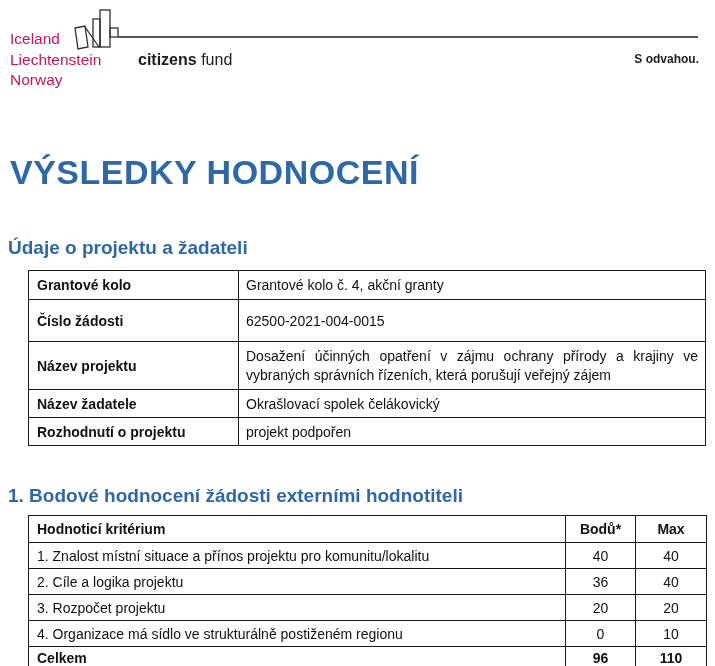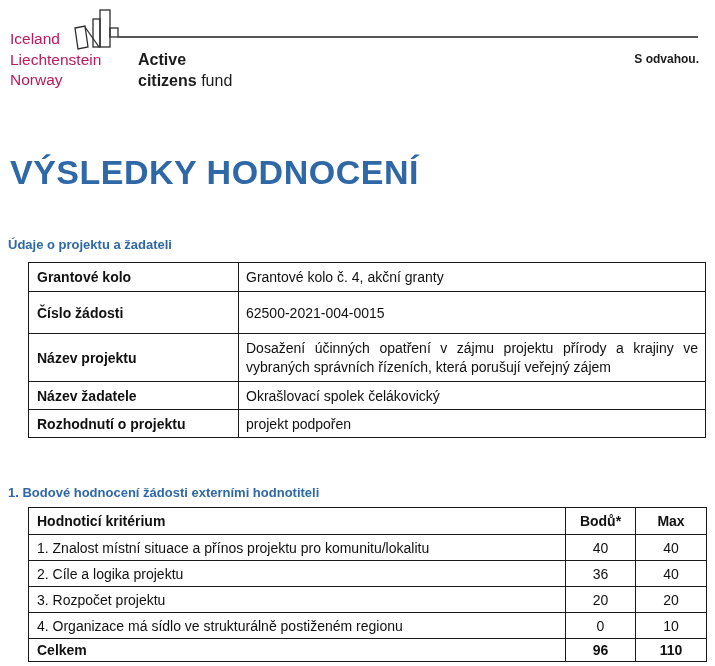--- a/index.html
+++ b/index.html
@@ -34,40 +34,40 @@
   }
 
   
   .page-title {
     position: absolute; left: 10px; top: 153px;
     font-size: 34px; font-weight: bold; letter-spacing: 0.5px;
     color: #2E68A6;
   }
   .section-heading {
     position: absolute; left: 8px;
-    font-size: 13px; font-weight: bold; color: #2E68A6;
+    font-size: 19px; font-weight: bold; color: #2E68A6;
   }
   .sh1 { top: 237px; }
   .sh2 { top: 485px; }
 
   
   table {
     position: absolute; left: 28px;
     border-collapse: collapse; table-layout: fixed;
     width: 678px;
     font-size: 14px; color: #111111;
   }
   .t1 { top: 262px; }
   .t2 { top: 507px; }
   td, th {
     border: 1px solid #1a1a1a;
     vertical-align: middle;
     overflow: hidden;
   }
-  table { border: 1.6px solid #1a1a1a; }
+  table { border: 1.6px solid #1a1a1a; margin-top: 8px; }
   .t1 td.lbl { width: 210px; font-weight: bold; padding: 3px 6px 3px 8px; }
   .t1 td.val { padding: 3px 7px; }
   .t1 td.val.just { text-align: justify; line-height: 19px; padding-top: 4px; padding-bottom: 4px; }
   .t2 th { text-align: left; font-weight: bold; padding: 3px 6px 3px 8px; }
   .t2 th.num, .t2 td.num { text-align: center; padding: 3px 2px; }
   .t2 td.crit { padding: 3px 24px 3px 8px; }
   .t2 .total td { font-weight: bold; }
   .t2 col.c1 { width: 537px; }
   .t2 col.c2 { width: 70px; }
   .t2 col.c3 { width: 71px; }
@@ -90,21 +90,20 @@
         <line x1="13" y1="22" x2="27" y2="42"></line>
         <rect x="21" y="14" width="7" height="28"></rect>
         <rect x="28" y="5" width="10" height="37"></rect>
         <rect x="38" y="23" width="8" height="9"></rect>
       </g>
     </svg>
 
     <div class="header-rule"></div>
 
     <div class="fund-name">
-      <div class="b">Active</div>
       <div><span class="b">citizens</span><span> fund</span></div>
     </div>
 
     <div class="slogan">S odvahou.</div>
   </div>
 
   <div class="page-title">VÝSLEDKY HODNOCENÍ</div>
 
   <div class="section-heading sh1">Údaje o projektu a žadateli</div>
 
@@ -113,21 +112,21 @@
         <tr style="height:29px">
       <td class="lbl">Grantové kolo</td>
       <td class="val">Grantové kolo č. 4, akční granty</td>
     </tr>
     <tr style="height:42px">
       <td class="lbl">Číslo žádosti</td>
       <td class="val">62500-2021-004-0015</td>
     </tr>
     <tr style="height:48px">
       <td class="lbl">Název projektu</td>
-      <td class="val just">Dosažení účinných opatření v zájmu projektu přírody a krajiny ve vybraných správních řízeních, která porušují veřejný zájem</td>
+      <td class="val just">Dosažení účinných opatření v zájmu ochrany přírody a krajiny ve vybraných správních řízeních, která porušují veřejný zájem</td>
     </tr>
     <tr style="height:28px">
       <td class="lbl">Název žadatele</td>
       <td class="val">Okrašlovací spolek čelákovický</td>
     </tr>
     <tr style="height:28px">
       <td class="lbl">Rozhodnutí o projektu</td>
       <td class="val">projekt podpořen</td>
     </tr>
   </tbody>

